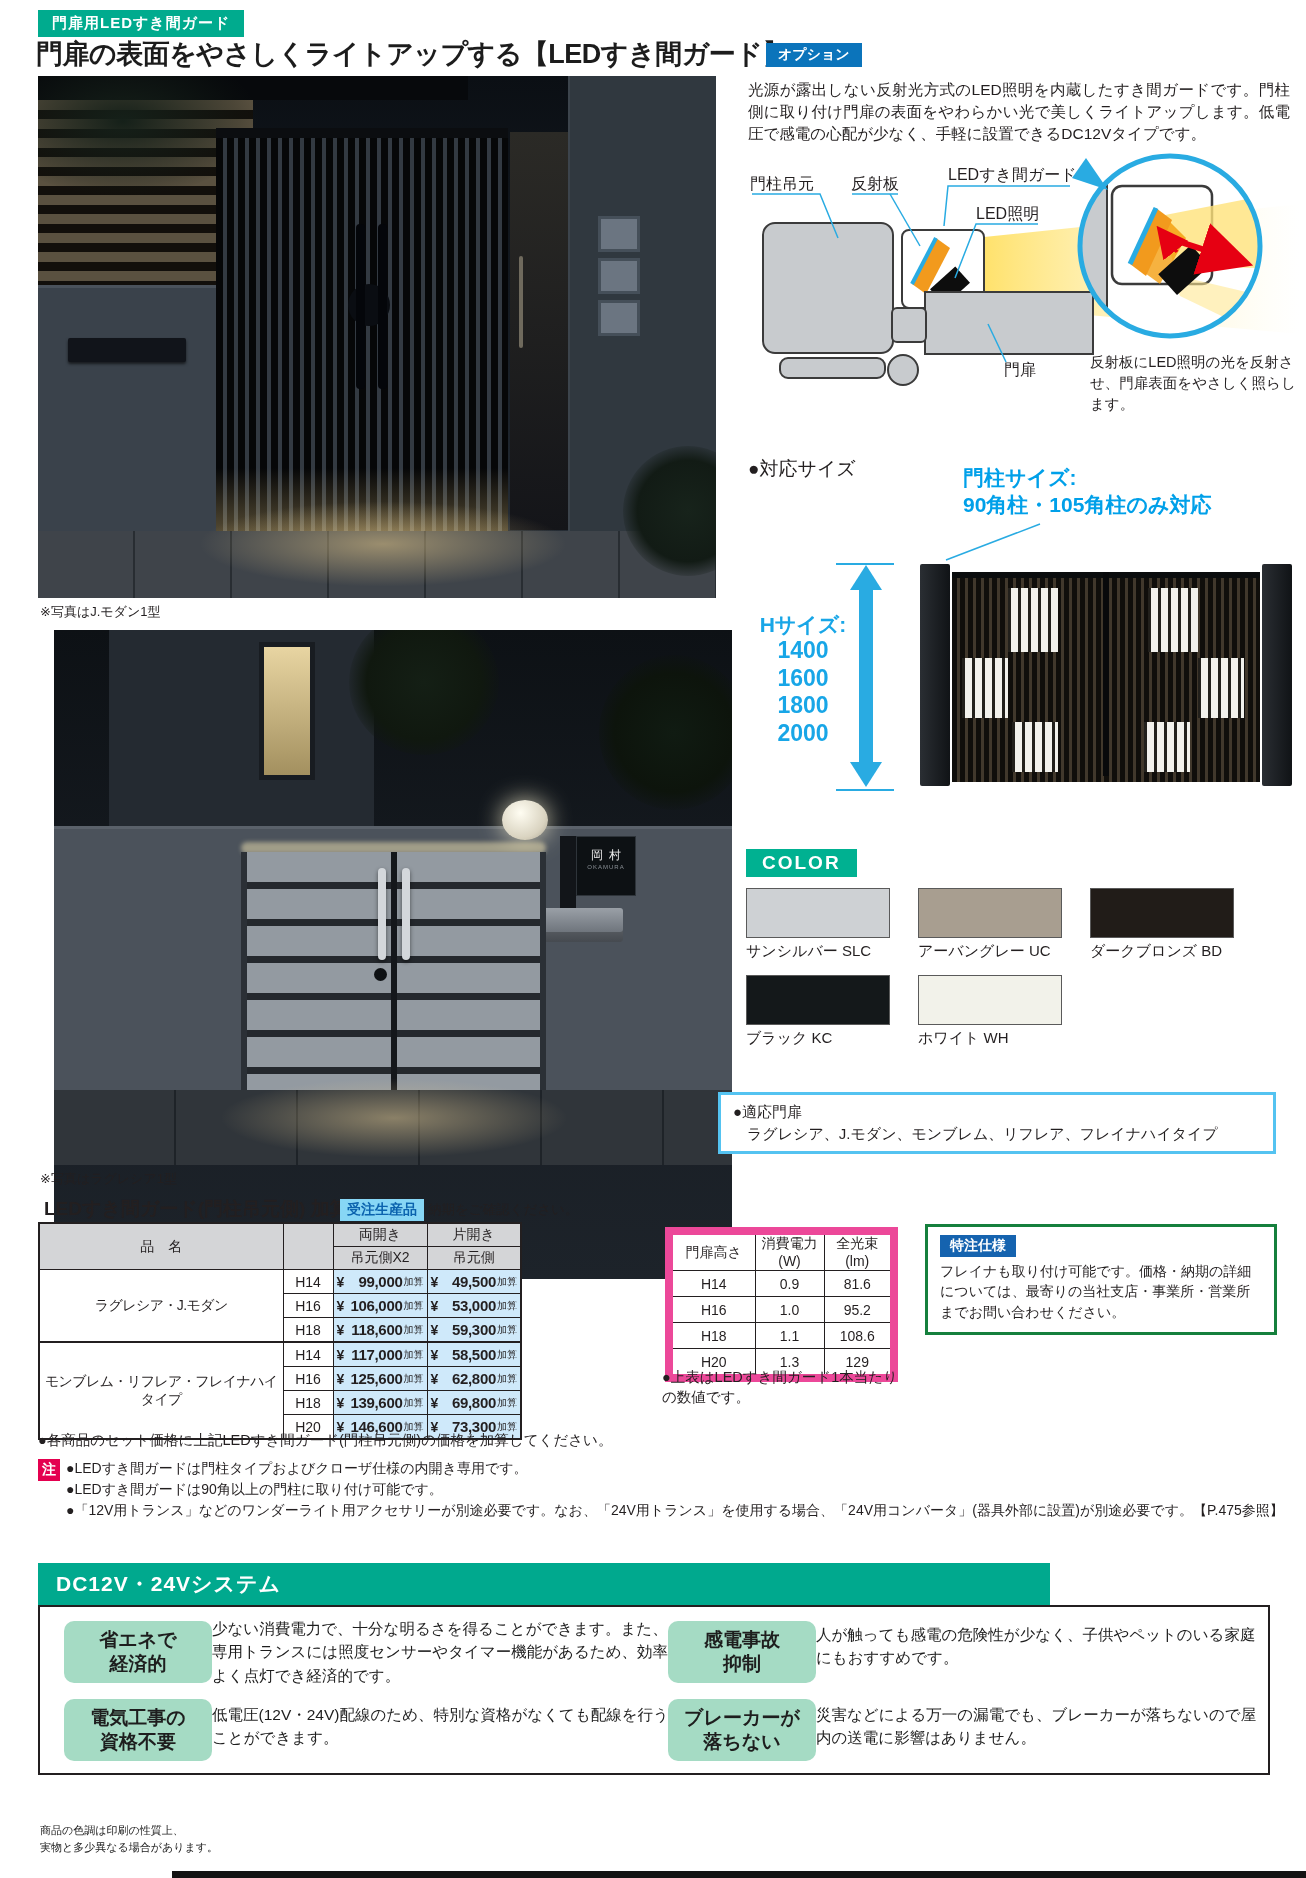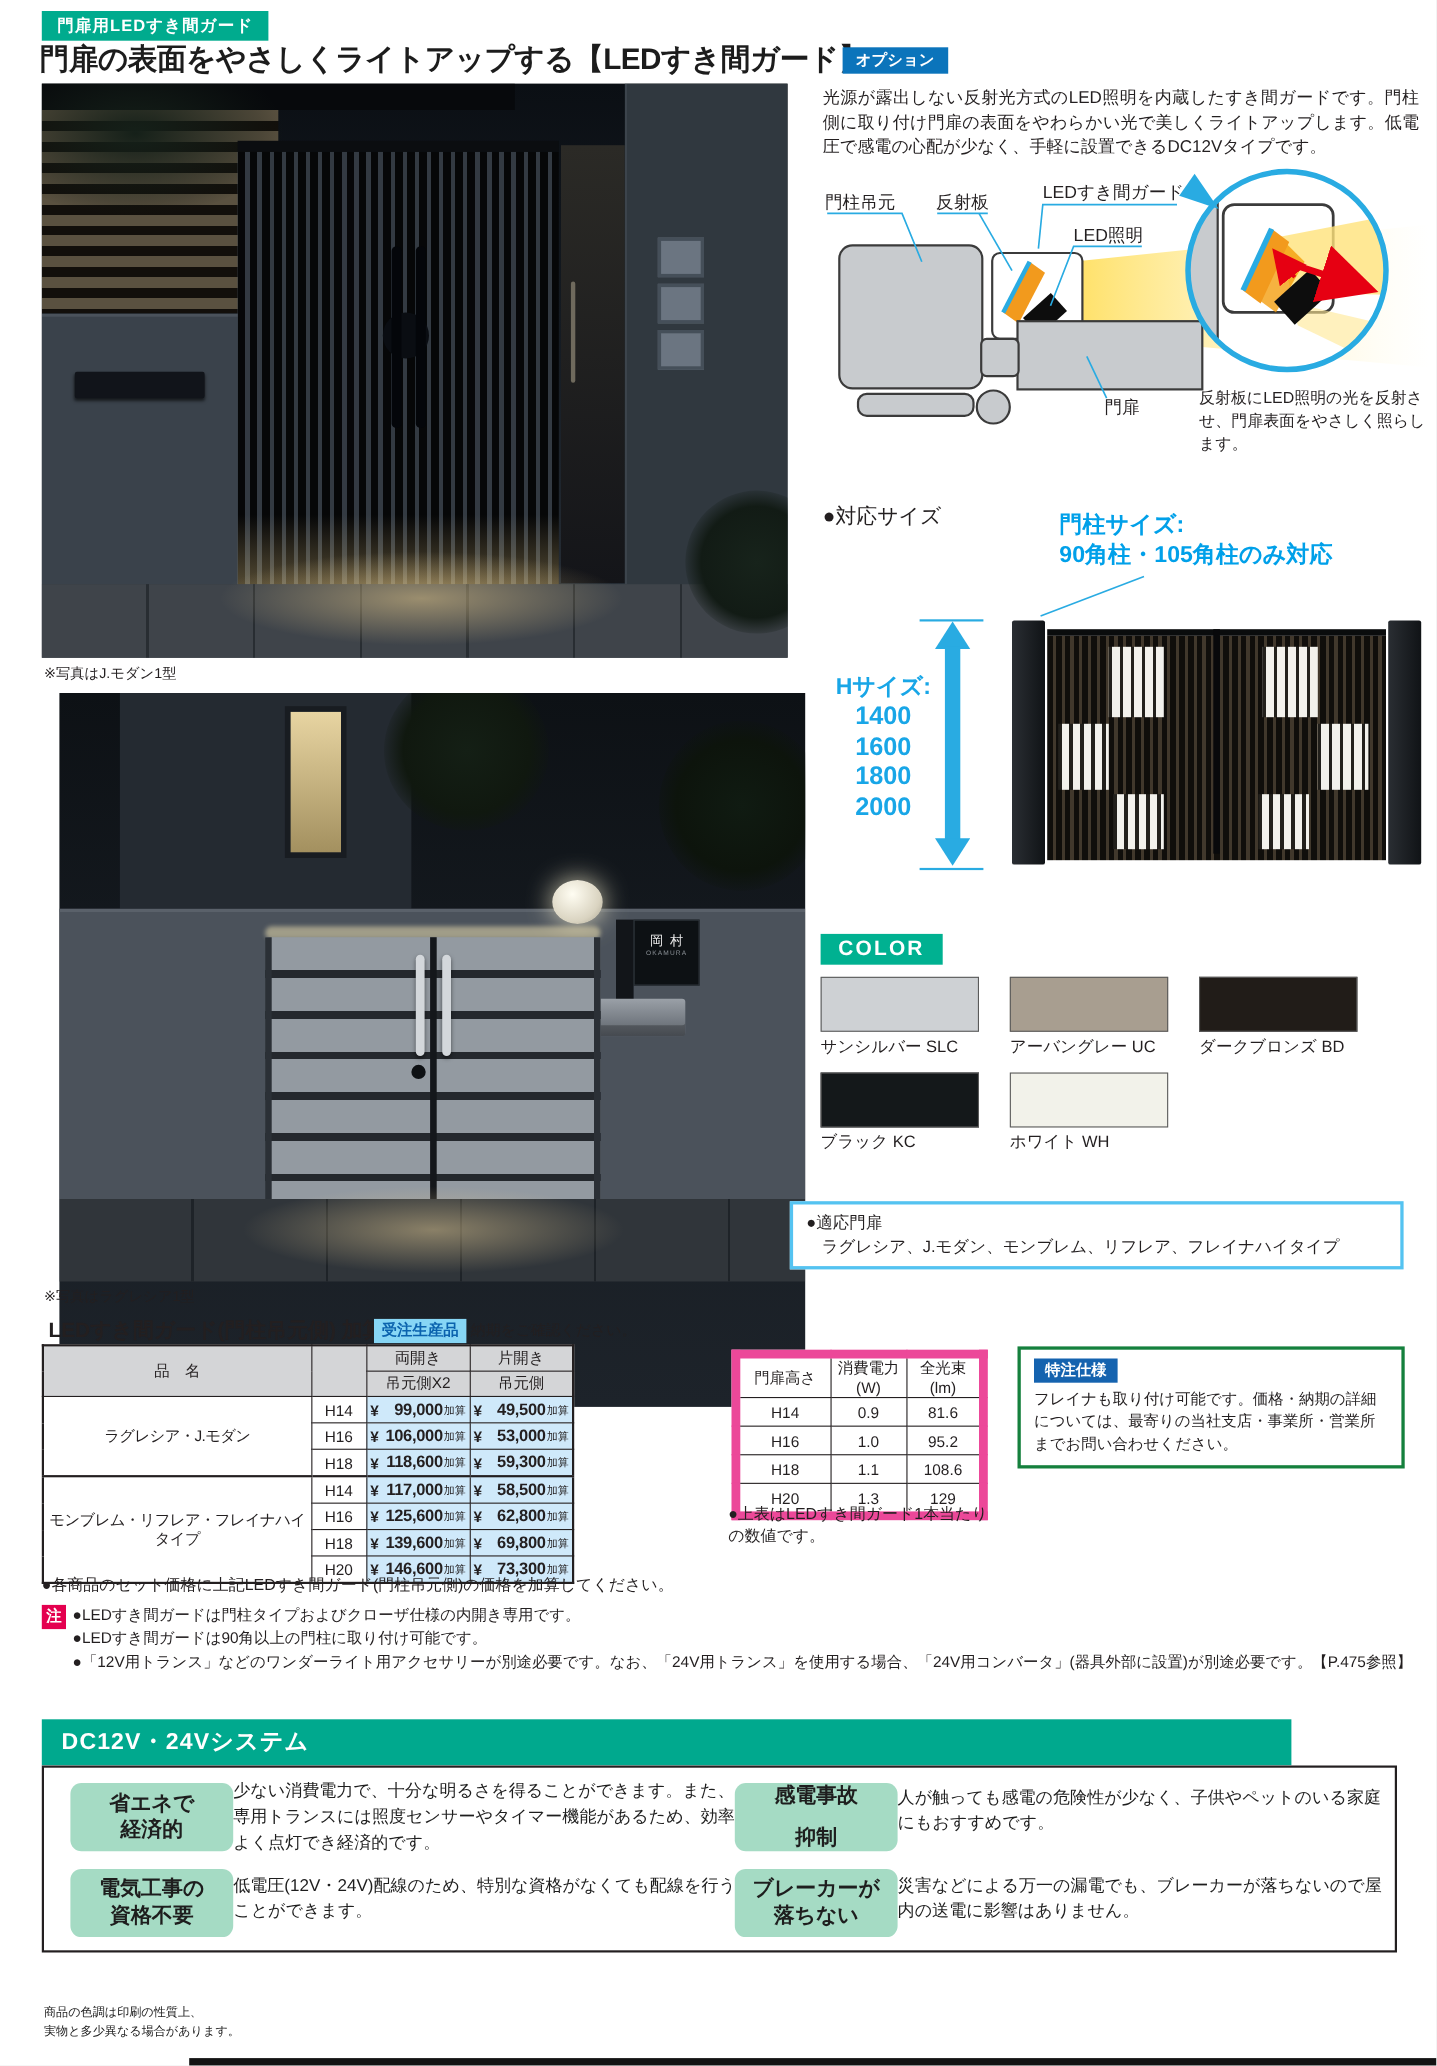--- a/index.html
+++ b/index.html
@@ -121,21 +121,21 @@
   
   .custom-box{left:925px;top:1224px;width:322px;border:3px solid #15803d;background:#fff;padding:8px 12px 10px 12px;}
   .custom-badge{display:inline-block;background:#1563af;color:#fff;font-size:14px;font-weight:bold;padding:2px 10px;margin-bottom:4px;}
   .custom-text{font-size:14px;line-height:1.45;}
 
   
   .note-badge{left:38px;top:1459px;width:22px;height:22px;background:#e4004f;color:#fff;font-size:14px;font-weight:bold;display:flex;align-items:center;justify-content:center;}
   .notes{left:66px;top:1458px;width:1226px;font-size:14px;line-height:1.5;}
 
   
-  .sys-header{left:38px;top:1563px;width:1136px;height:42px;background:#00a98e;color:#fff;font-size:21px;font-weight:bold;line-height:42px;padding-left:18px;box-sizing:border-box;letter-spacing:1px;}
+  .sys-header{left:38px;top:1563px;width:1012px;height:42px;background:#00a98e;color:#fff;font-size:21px;font-weight:bold;line-height:42px;padding-left:18px;box-sizing:border-box;letter-spacing:1px;}
   .sys-body{left:38px;top:1605px;width:1232px;height:170px;border:2px solid #231f20;box-sizing:border-box;background:#fff;}
   .feat-badge{position:absolute;width:148px;height:62px;background:#a5dbc4;border-radius:10px;display:flex;flex-direction:column;justify-content:center;align-items:center;font-weight:bold;font-size:19px;line-height:1.25;color:#1e1e1e;}
   .feat-desc{position:absolute;font-size:15.5px;line-height:1.5;color:#1e1e1e;}
 
   
   .footer{left:40px;top:1822px;font-size:11px;line-height:1.5;color:#222;}
   .bottom-bar{left:172px;top:1871px;width:1134px;height:7px;background:#131313;}
 </style>
 </head>
 <body>
@@ -515,21 +515,21 @@
     <div>●「12V用トランス」などのワンダーライト用アクセサリーが別途必要です。なお、「24V用トランス」を使用する場合、「24V用コンバータ」(器具外部に設置)が別途必要です。【P.475参照】</div>
   </div>
 
   <div class="abs sys-header">DC12V・24Vシステム</div>
   <div class="abs sys-body">
     <div class="feat-badge" style="left:24px;top:14px;">
       <div>省エネで</div>
         <div>経済的</div>
     </div>
     <div class="feat-desc" style="left:172px;top:10px;width:462px;">少ない消費電力で、十分な明るさを得ることができます。また、専用トランスには照度センサーやタイマー機能があるため、効率よく点灯でき経済的です。</div>
-    <div class="feat-badge" style="left:628px;top:14px;justify-content:space-between;">
+    <div class="feat-badge" style="left:628px;top:14px;">
       <div>感電事故</div>
         <div>抑制</div>
     </div>
     <div class="feat-desc" style="left:776px;top:16px;width:444px;">人が触っても感電の危険性が少なく、子供やペットのいる家庭にもおすすめです。</div>
     <div class="feat-badge" style="left:24px;top:92px;">
       <div>電気工事の</div>
         <div>資格不要</div>
     </div>
     <div class="feat-desc" style="left:172px;top:96px;width:462px;">低電圧(12V・24V)配線のため、特別な資格がなくても配線を行うことができます。</div>
     <div class="feat-badge" style="left:628px;top:92px;">

